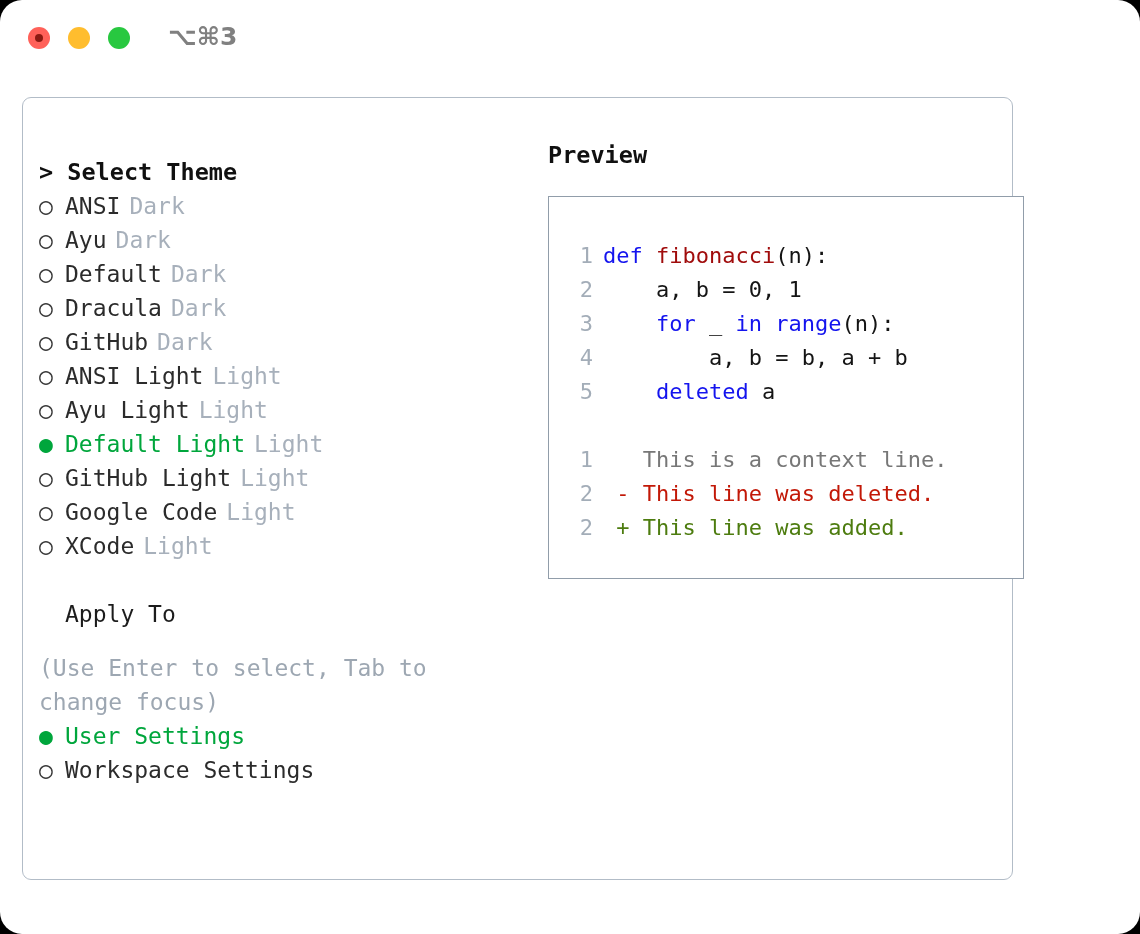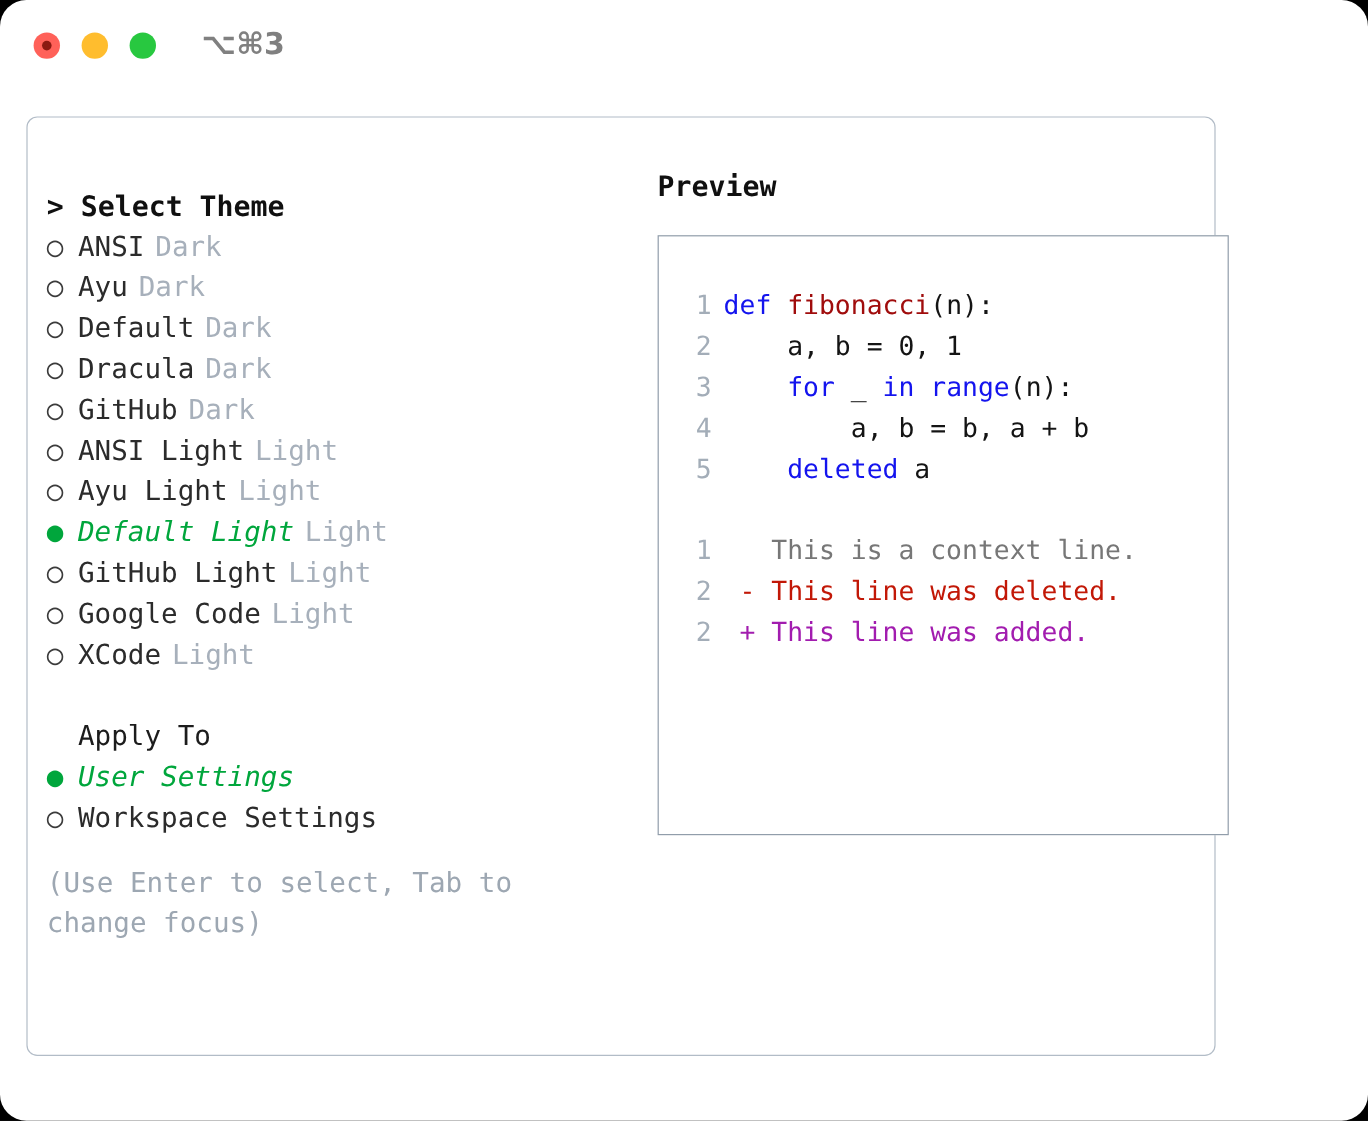--- a/index.html
+++ b/index.html
@@ -92,21 +92,21 @@
     color: #101010;
     font-size: 23.5px;
   }
   .marker {
     display: inline-block;
     width: 26px;
     text-align: left;
     color: #3b3b3b;
   }
   .marker.sel { color: #00a63c; }
-  .row.selected .label { color: #00a63c; font-style: italic; }
+  .row.selected .label { color: #00a63c; }
   .label { color: #2b2b2b; }
   .tag {
     color: #a7b0bb;
     margin-left: 9px;
   }
   .spacer { height: 34px; }
 
   #apply-label {
     padding-left: 26px;
     color: #1c1c1c;
@@ -130,21 +130,21 @@
   }
   #preview-title {
     font-size: 23.5px;
     font-weight: bold;
     color: #101010;
     line-height: 34px;
   }
   #preview-box {
     margin-top: 24px;
     width: 476px;
-    height: 500px;
+    height: 383px;
     border: 1.5px solid #919daa;
     box-sizing: border-box;
     padding: 42px 0 0 0;
     background: #ffffff;
   }
   .code-line {
     font-size: 22px;
     line-height: 34px;
     white-space: pre;
     padding-left: 18px;
@@ -155,21 +155,21 @@
     width: 26px;
     text-align: right;
     color: #a3adb8;
     margin-right: 10px;
   }
   .kw   { color: #1414ee; }
   .fn   { color: #a00c0c; }
   .plain{ color: #141414; }
   .ctx  { color: #777777; }
   .del  { color: #c21807; }
-  .add  { color: #a21caf; text-align: right; }
+  .add  { color: #4d7c0f; text-align: right; }
   .gap  { height: 34px; }
 </style>
 </head>
 <body>
 
 <div id="window">
 
   <div id="titlebar">
     <div class="traffic red">
       <div class="dot"></div>
@@ -191,25 +191,25 @@
           <div class="row"><span class="marker">○</span><span class="label">GitHub</span><span class="tag">Dark</span></div>
           <div class="row"><span class="marker">○</span><span class="label">ANSI Light</span><span class="tag">Light</span></div>
           <div class="row"><span class="marker">○</span><span class="label">Ayu Light</span><span class="tag">Light</span></div>
           <div class="row selected"><span class="marker sel">●</span><span class="label">Default Light</span><span class="tag">Light</span></div>
           <div class="row"><span class="marker">○</span><span class="label">GitHub Light</span><span class="tag">Light</span></div>
           <div class="row"><span class="marker">○</span><span class="label">Google Code</span><span class="tag">Light</span></div>
           <div class="row"><span class="marker">○</span><span class="label">XCode</span><span class="tag">Light</span></div>
         </div>
       <div class="spacer"></div>
       <div class="row" id="apply-label">Apply To</div>
+      <div id="hint">(Use Enter to select, Tab to change focus)</div>
       <div id="apply-list">
           <div class="row selected"><span class="marker sel">●</span><span class="label">User Settings</span></div>
           <div class="row"><span class="marker">○</span><span class="label">Workspace Settings</span></div>
         </div>
-      <div id="hint">(Use Enter to select, Tab to change focus)</div>
     </div>
 
     <div id="right-col">
       <div id="preview-title">Preview</div>
       <div id="preview-box">
         <div id="code-block">
             <div class="code-line"><span class="lno">1</span><span class="kw">def </span><span class="fn">fibonacci</span><span class="plain">(n):</span></div>
             <div class="code-line"><span class="lno">2</span><span class="plain">    a, b = 0, 1</span></div>
             <div class="code-line"><span class="lno">3</span><span class="plain">    </span><span class="kw">for</span><span class="plain"> _ </span><span class="kw">in</span><span class="plain"> </span><span class="kw">range</span><span class="plain">(n):</span></div>
             <div class="code-line"><span class="lno">4</span><span class="plain">        a, b = b, a + b</span></div>

